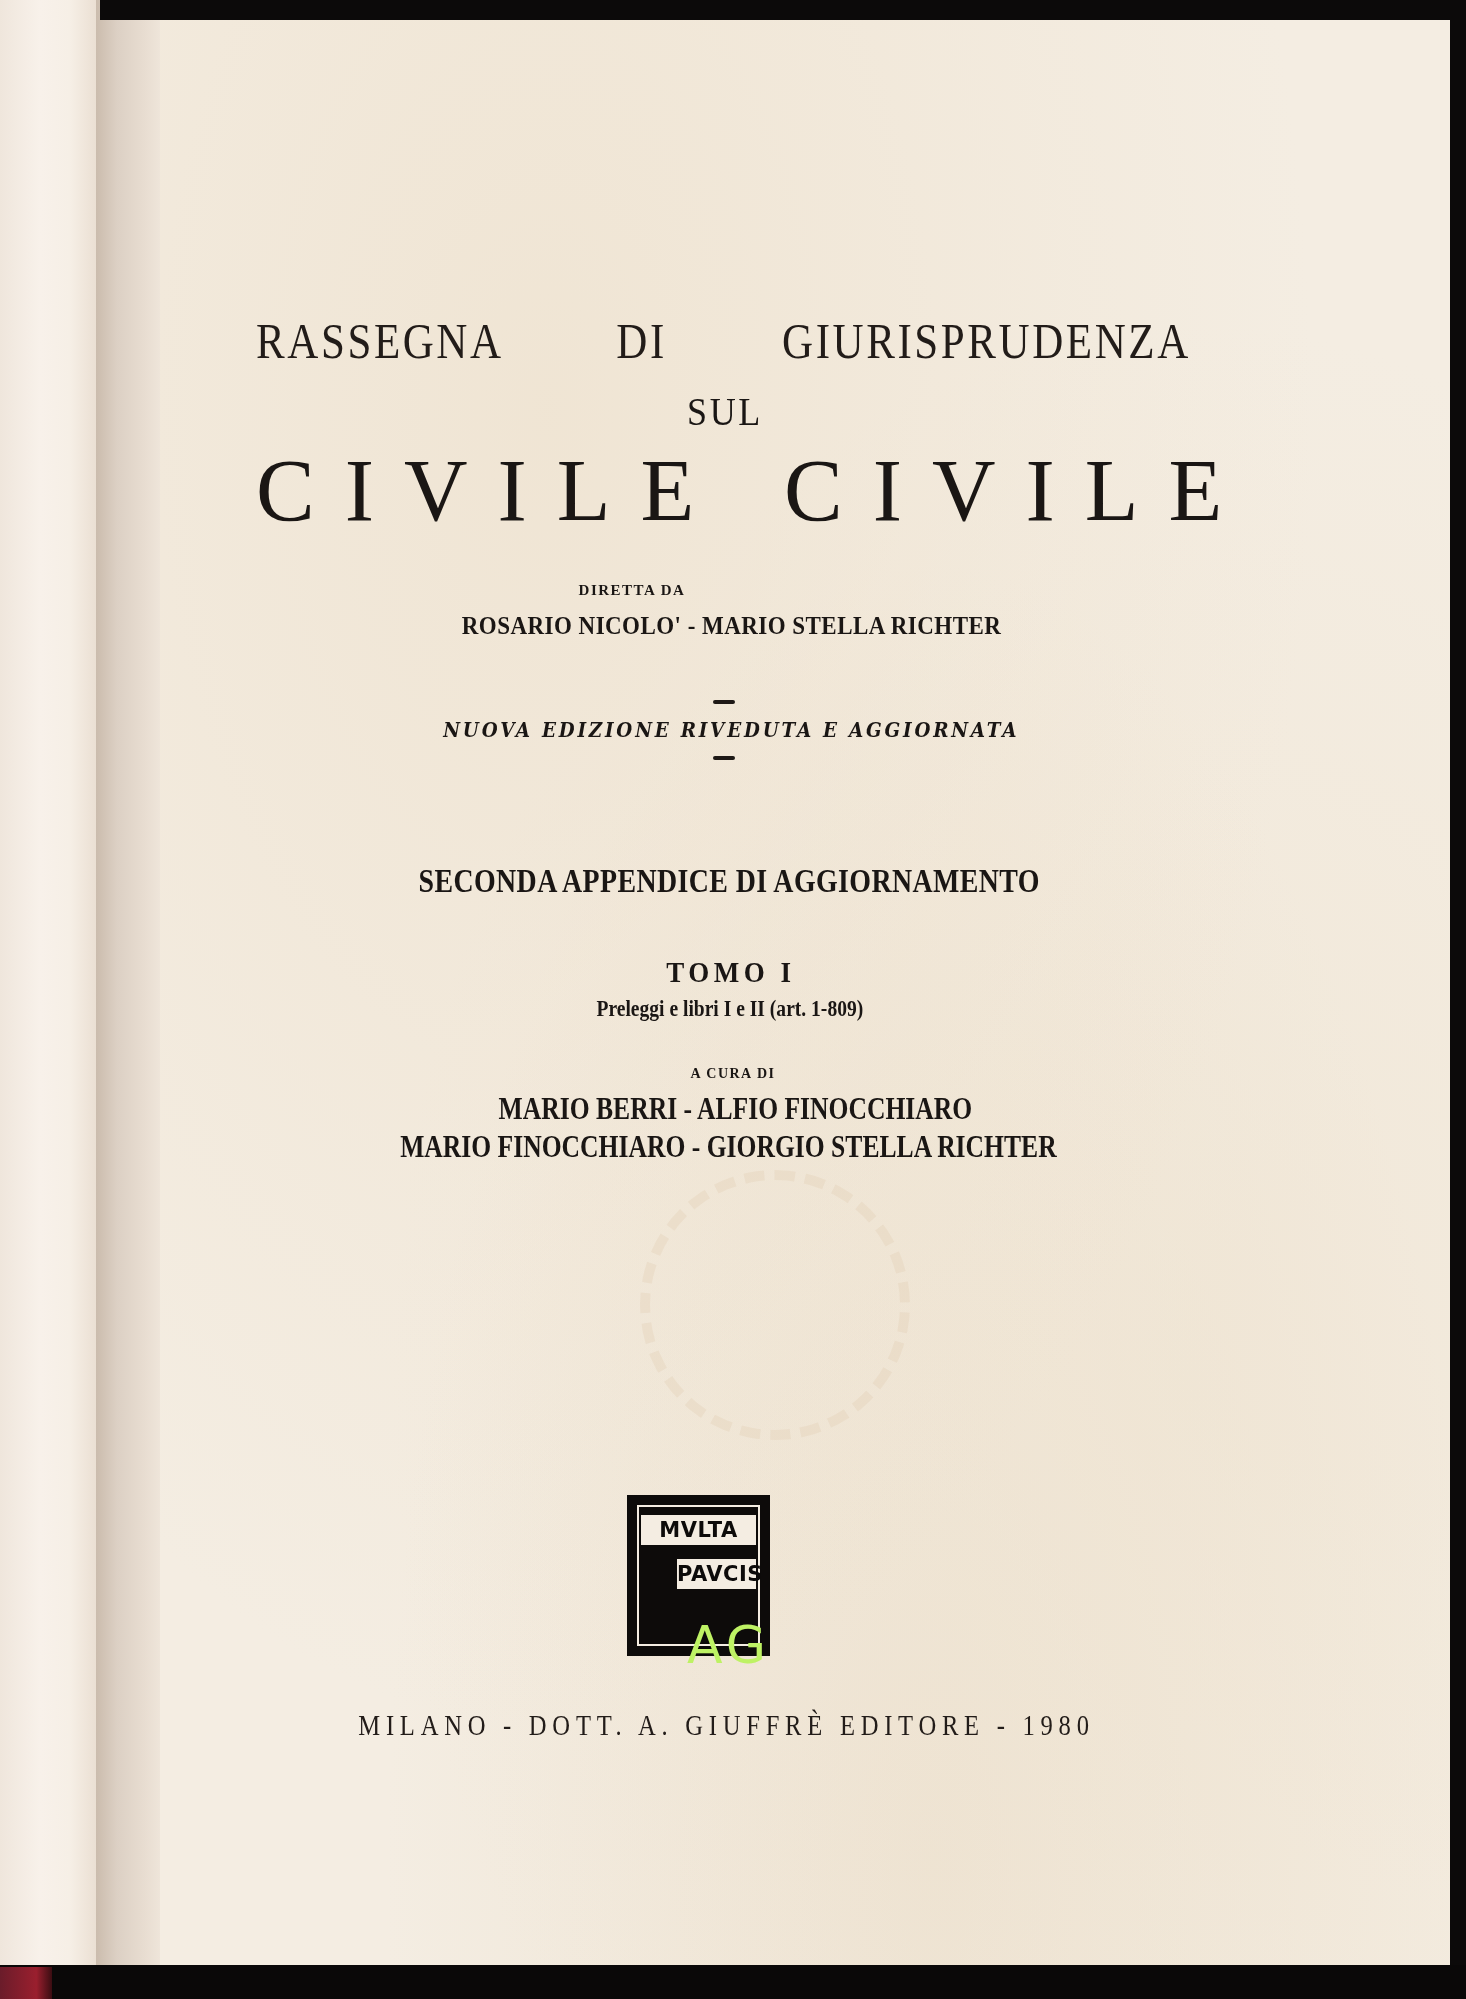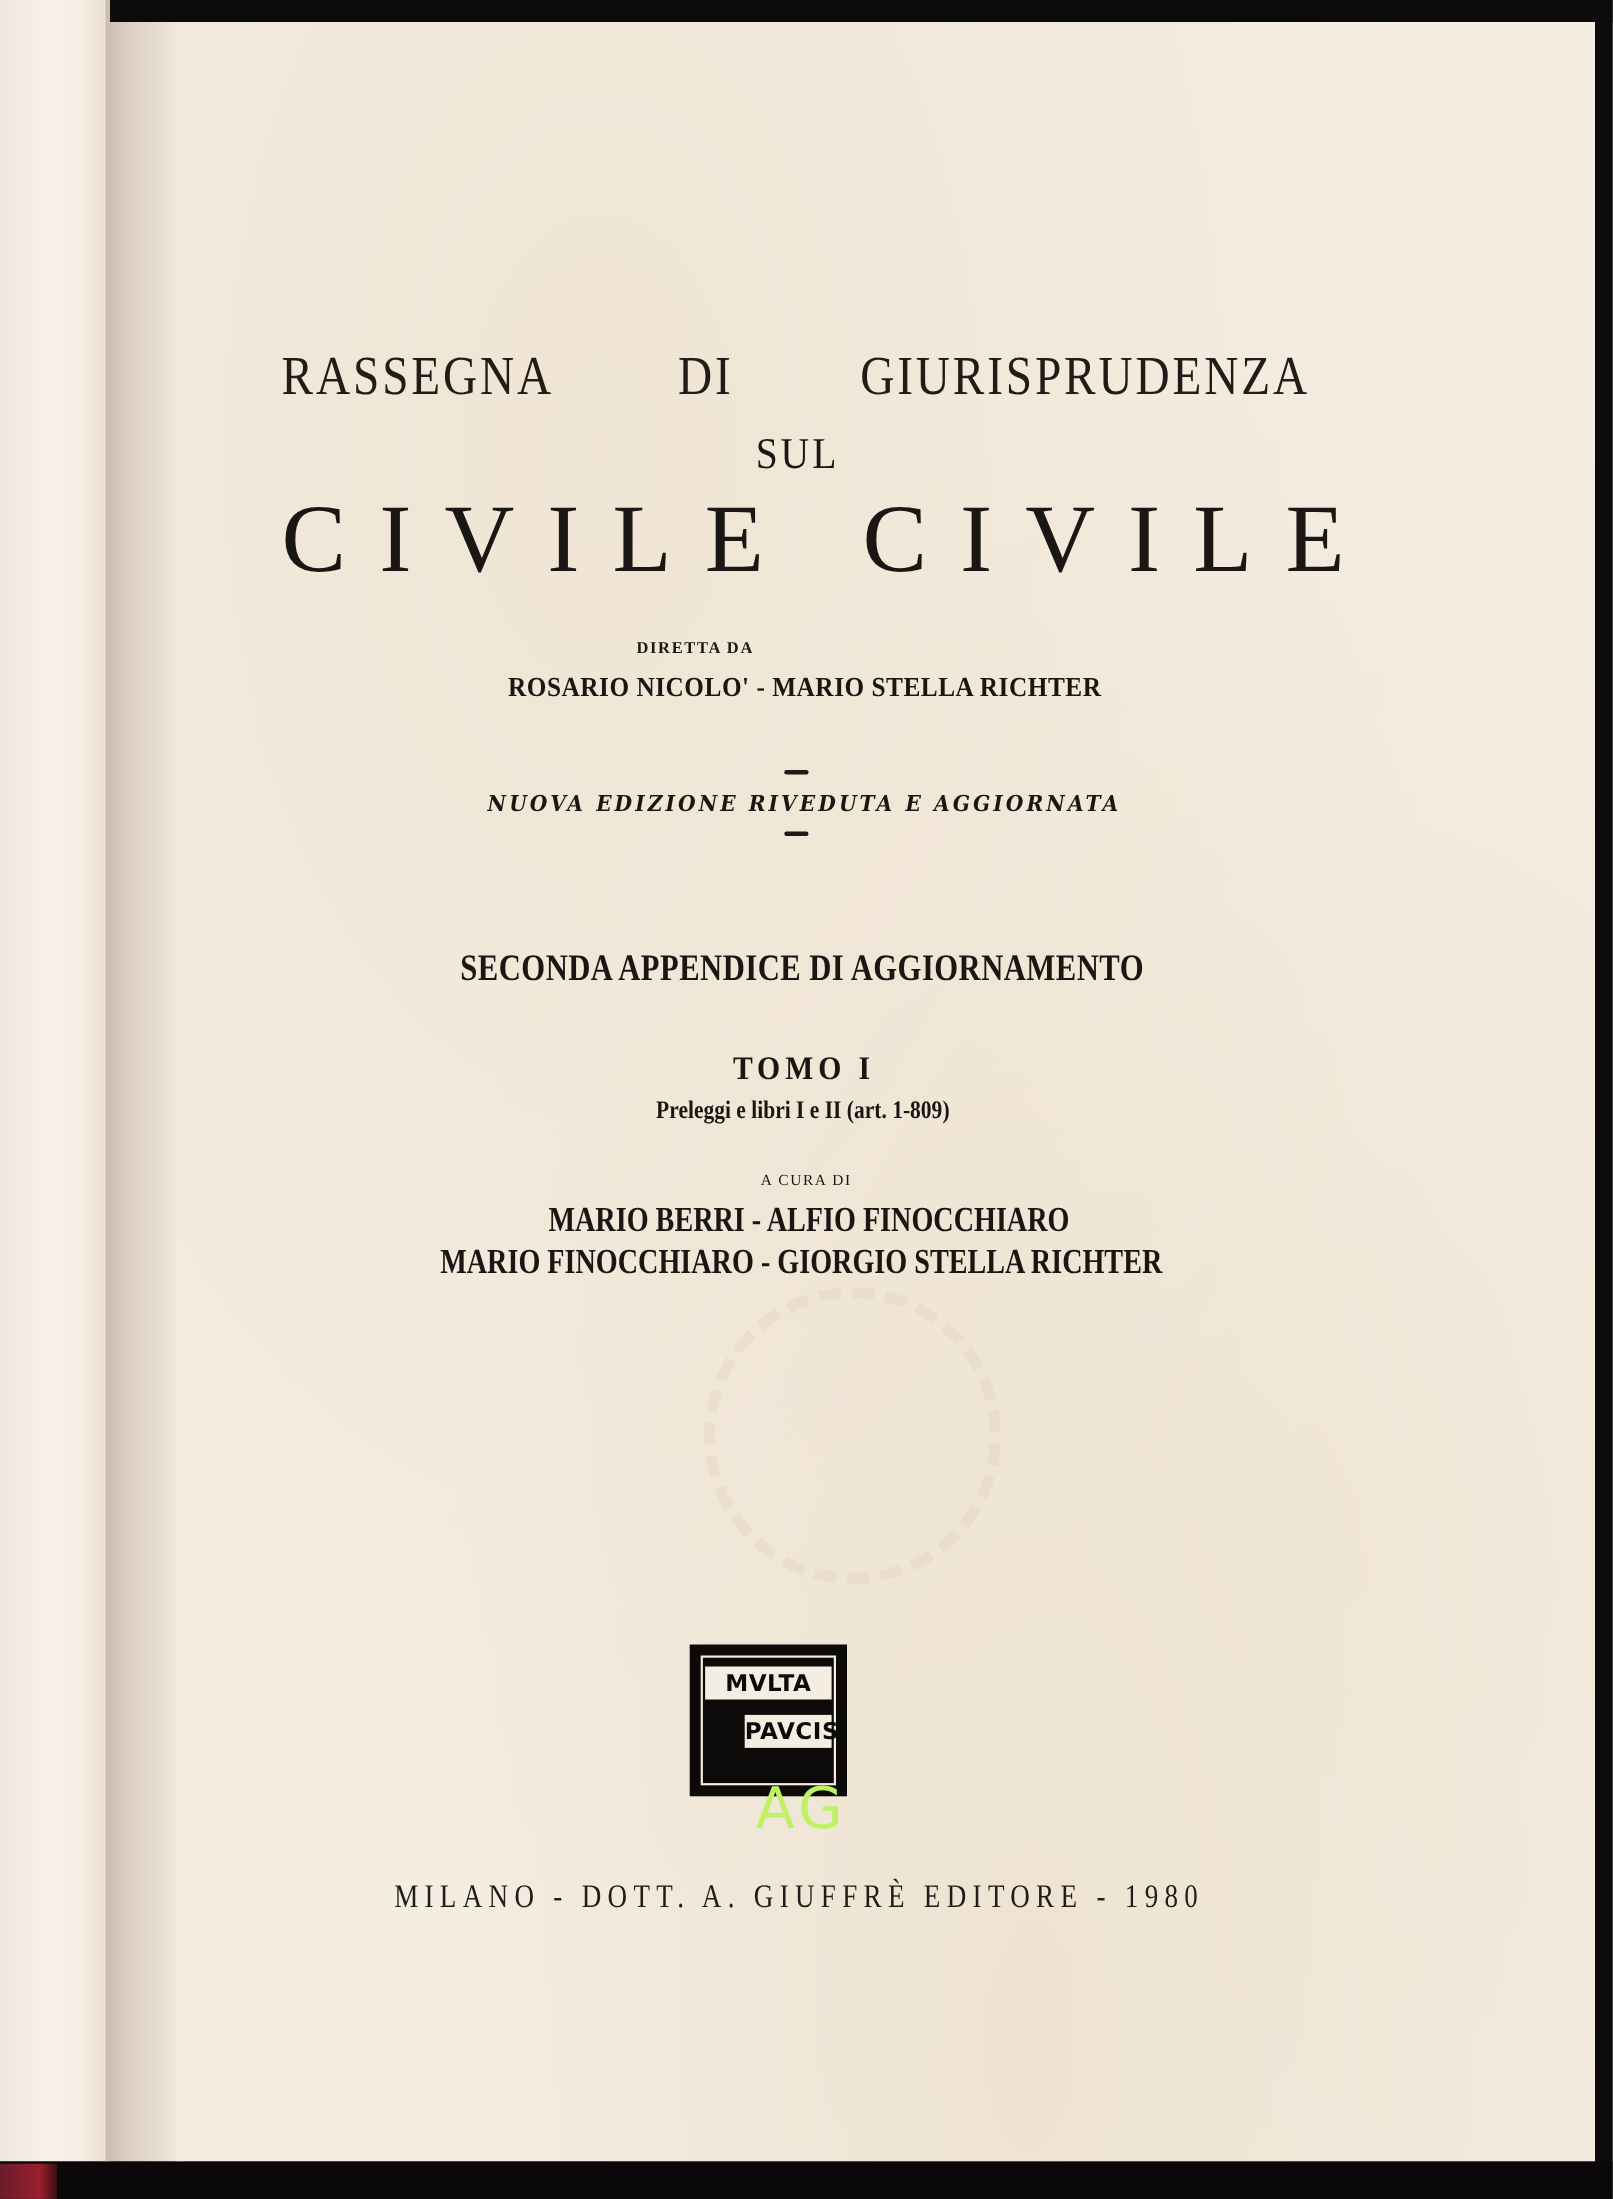--- a/index.html
+++ b/index.html
@@ -42,28 +42,28 @@
     .t-diretta { top: 582px; left: 0; width: 1274px; font-size: 15px; font-weight: 700; letter-spacing: 1.5px; padding-left: 0; }
     .t-diretta span { display: inline-block; transform: translateX(-5px); }
     .t-rosario { top: 612px; font-size: 25px; font-weight: 700; transform: scaleX(0.92); transform-origin: 715px 0; letter-spacing: 0.5px; }
     .dash { position: absolute; width: 22px; height: 4px; background: #1e1916; border-radius: 2px; transform: skewX(-20px); }
     .dash1 { left: 713px; top: 700px; }
     .dash2 { left: 713px; top: 756px; }
     .t-nuova { top: 718px; font-size: 20px; font-style: italic; font-weight: 700; letter-spacing: 3px; font-family: "DejaVu Serif", serif; transform: scaleX(0.92); transform-origin: 712px 0; }
     .t-seconda { top: 862px; font-size: 34px; font-weight: 700; transform: scaleX(0.82); transform-origin: 712px 0; letter-spacing: 0.5px; }
     .t-tomo { top: 955px; font-size: 30px; letter-spacing: 5px; font-weight: 700; transform: scaleX(0.9); transform-origin: 712px 0; }
     .t-preleggi { top: 996px; font-size: 23px; font-weight: 700; transform: scaleX(0.85); transform-origin: 712px 0; }
-    .t-acura { top: 1066px; font-size: 14px; font-weight: 400; letter-spacing: 1.5px; }
+    .t-acura { top: 1066px; font-size: 14px; font-weight: 700; letter-spacing: 1.5px; }
     .t-ed1 { top: 1090px; font-size: 32px; font-weight: 700; transform: scaleX(0.8); transform-origin: 745px 0; }
     .t-ed2 { top: 1128px; font-size: 32px; font-weight: 700; transform: scaleX(0.8); transform-origin: 710px 0; }
 
     .watermark { position: absolute; left: 640px; top: 1170px; width: 270px; height: 270px; border-radius: 50%;
       border: 10px dashed rgba(225,205,180,0.35); box-sizing: border-box; }
 
-    .logo { position: absolute; left: 627px; top: 1495px; width: 143px; height: 138px; background: #0d0b0a; box-sizing: border-box; }
+    .logo { position: absolute; left: 627px; top: 1495px; width: 143px; height: 161px; background: #0d0b0a; box-sizing: border-box; }
     .logo-inner { position: absolute; left: 10px; top: 10px; right: 10px; bottom: 10px; border: 2px solid #f4ede2; }
     .logo-word { position: absolute; left: 14px; right: 14px; height: 30px; background: #f4ede2; color: #0d0b0a;
       font-family: "DejaVu Sans", sans-serif; font-weight: 700; font-size: 21px; line-height: 30px; text-align: center; letter-spacing: 0.5px; }
     .logo-w1 { top: 20px; }
     .logo-w2 { top: 64px; margin-left: 36px; }
     .logo-ag { position: absolute; left: 0; right: 0; top: 98px; color: #bef264; font-family: "DejaVu Sans", sans-serif;
       font-size: 52px; line-height: 56px; text-align: right; letter-spacing: 4px; margin-top: 24px; }
 
     .t-milano { top: 1708px; font-size: 30px; letter-spacing: 7px; font-weight: 400; transform: scaleX(0.82); transform-origin: 697px 0; color: #221c19; }
   </style>

